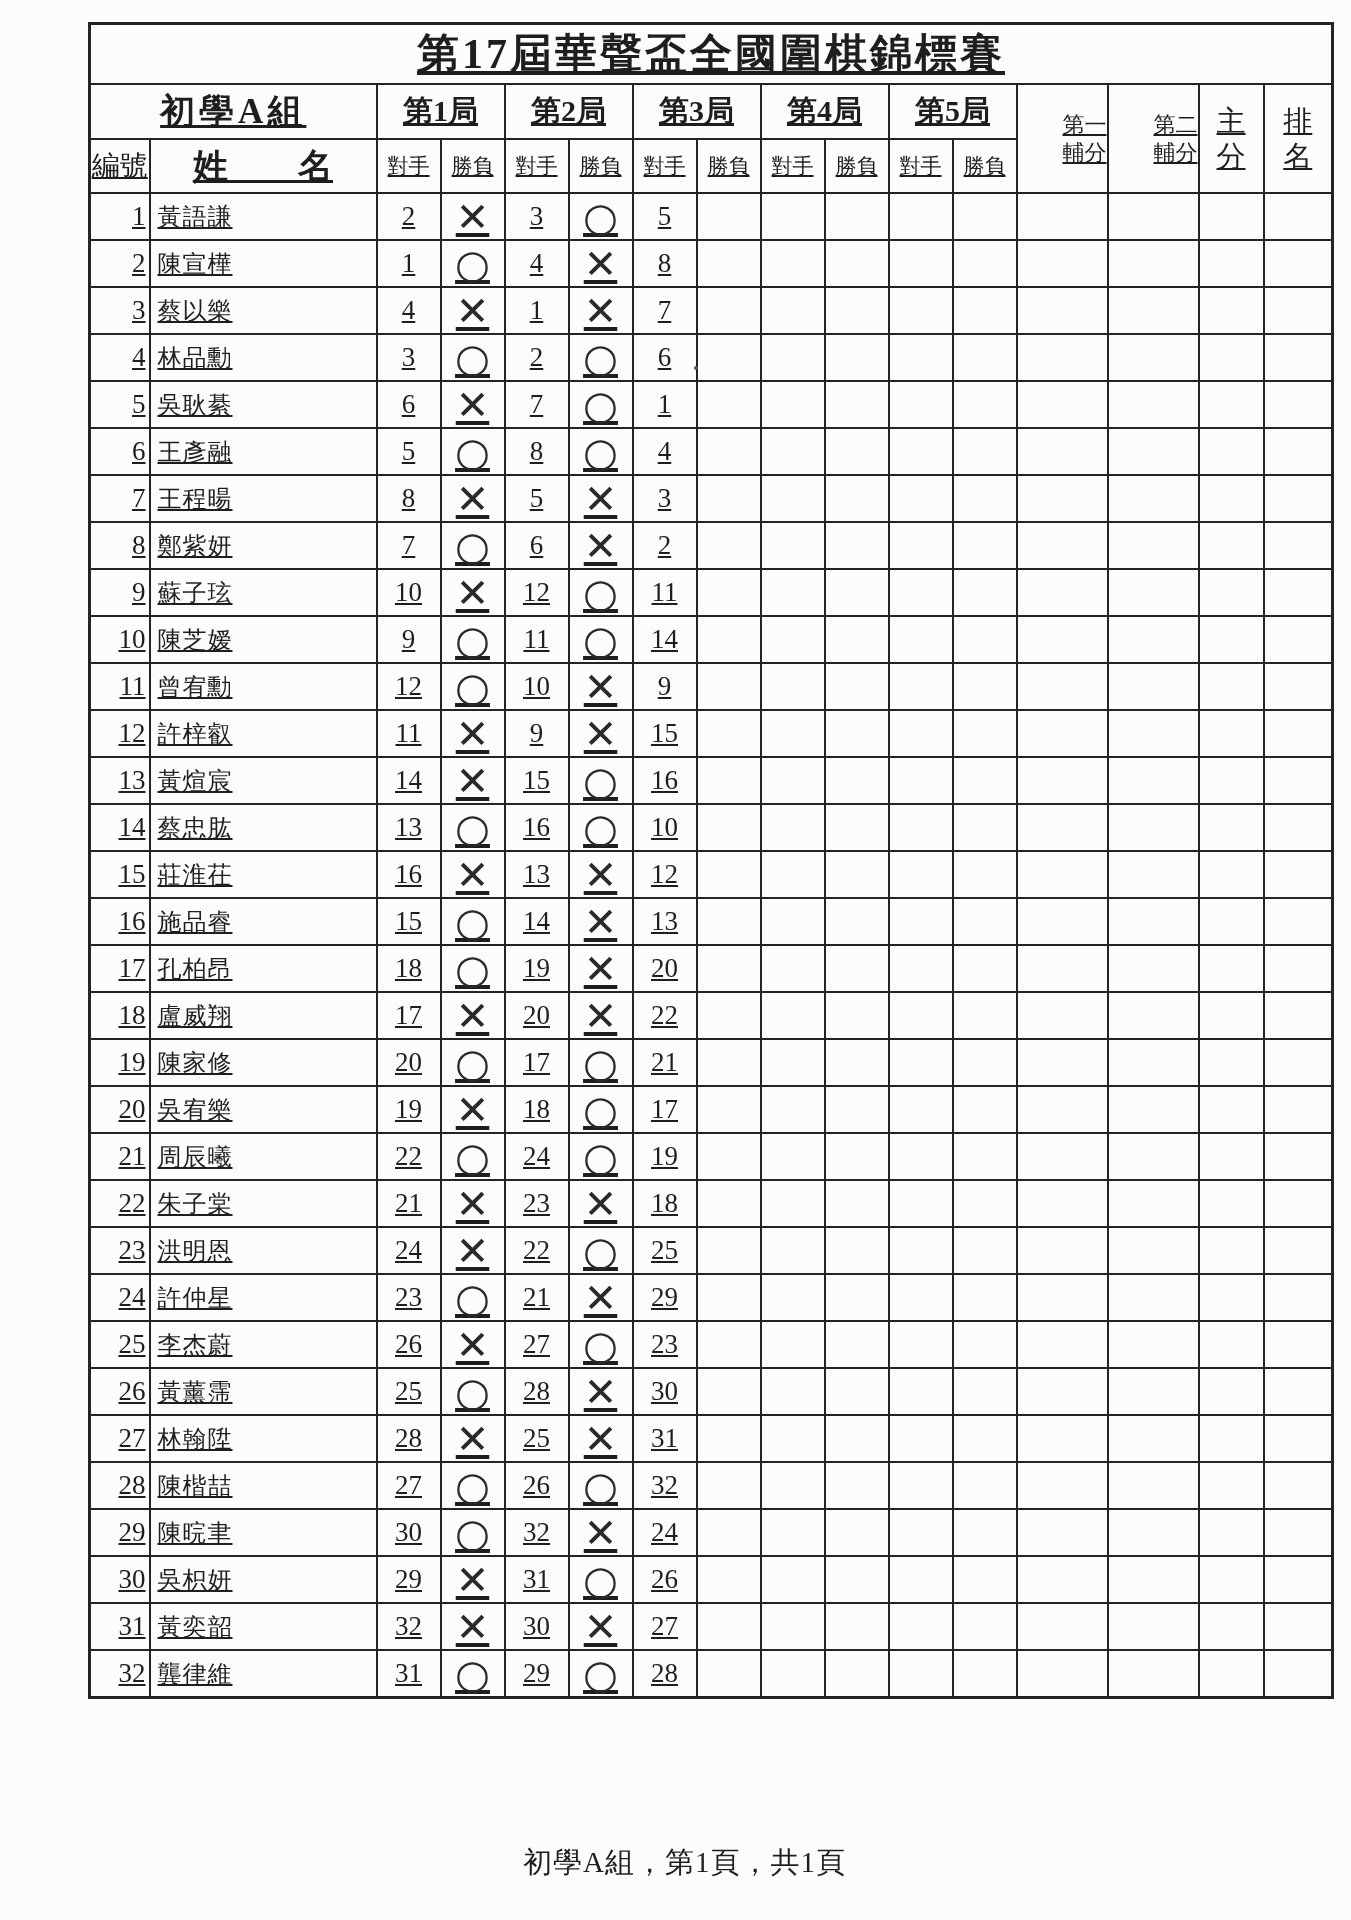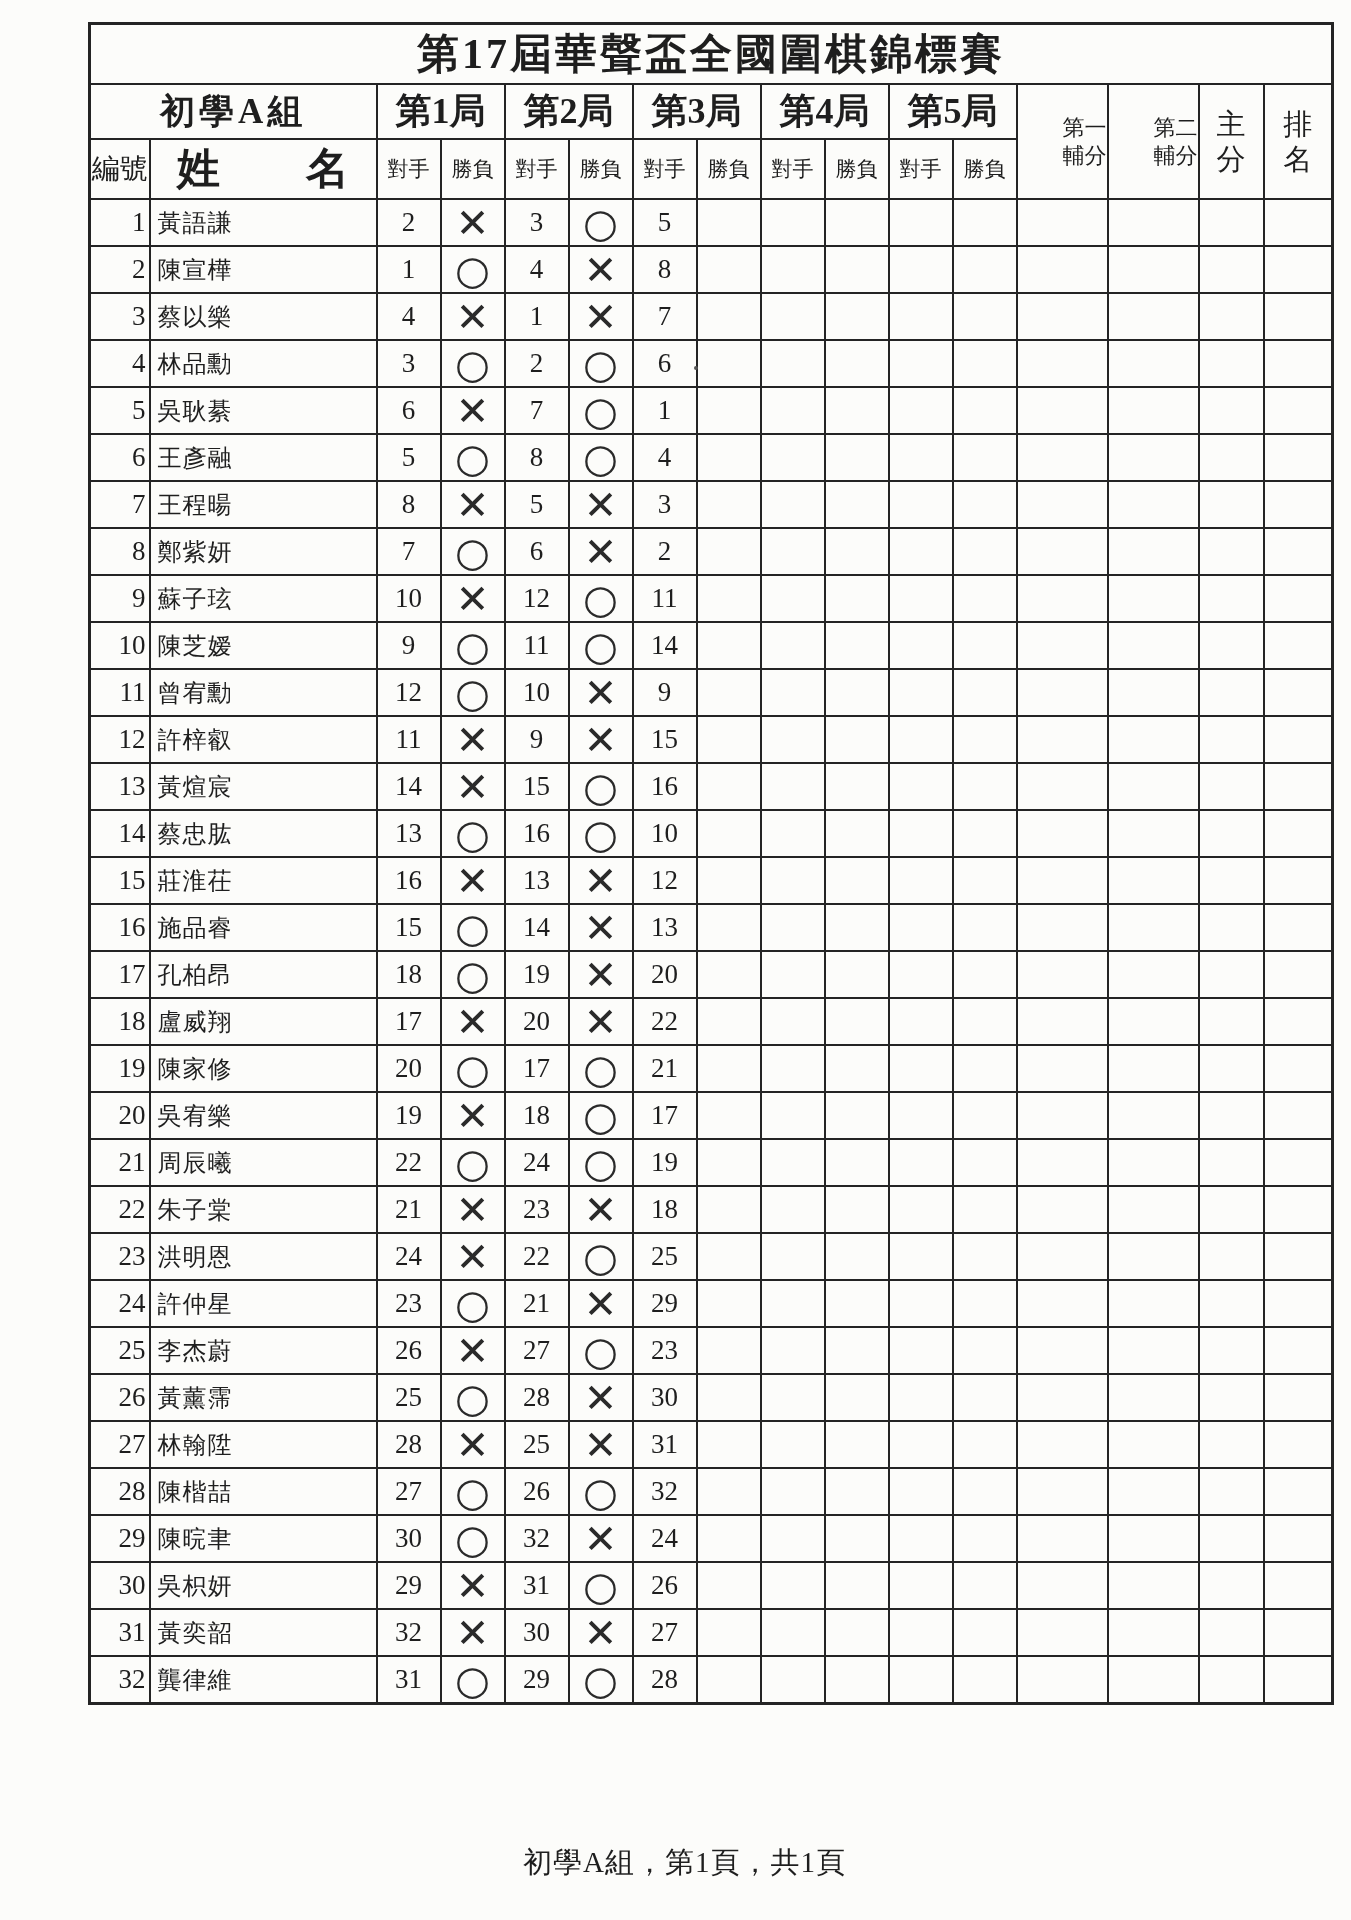--- a/index.html
+++ b/index.html
@@ -9,41 +9,42 @@
     background:#fcfcfa;
     color:#1e1e1e;
     font-family:"Liberation Serif","DejaVu Serif",serif;
     overflow:hidden;
   }
   table.sheet{
     position:absolute;left:88px;top:22px;
     border-collapse:collapse;
     table-layout:fixed;
     border:3px solid #242424;
+    text-decoration:underline;
   }
   th,td{
     border:2px solid #242424;
     padding:0;
     vertical-align:middle;
     text-align:center;
     overflow:hidden;
     white-space:nowrap;
     font-weight:normal;
   }
   tr.tr-title th{height:58px;font-size:42px;font-weight:bold;letter-spacing:3px;}
   tr.h1 th{height:53px;}
   tr.h2 th{height:52px;}
   .group-cell{font-size:35px;font-weight:bold;letter-spacing:4px;margin-top:32px;}
-  .round-cell{font-size:36px;font-weight:bold;}
+  .round-cell{font-size:30px;font-weight:bold;}
   .aux-cell{font-size:22px;line-height:1.25;}
   .aux-cell span{display:block;margin-left:45px;}
   .big2-cell{font-size:29px;line-height:1.2;}
   .big2-cell span{display:block;}
   .no-header{font-size:28px;}
-  .name-header{font-size:43px;font-weight:bold;}
+  .name-header{font-size:35px;font-weight:bold;}
   .sub-header{font-size:21px;}
   tbody td{height:45px;}
   .c-no{font-size:27px;text-align:right;padding-right:3px;}
   .c-name{font-size:24px;text-align:left;padding-left:7px;letter-spacing:1px;}
   .c-num{font-size:27px;}
   .c-res{font-size:40px;font-family:"DejaVu Sans",sans-serif;line-height:1;color:#2a2a2a;}
   .footer{
     position:absolute;left:88px;top:1843px;width:1193px;
     text-align:center;font-size:29px;letter-spacing:1px;
   }

